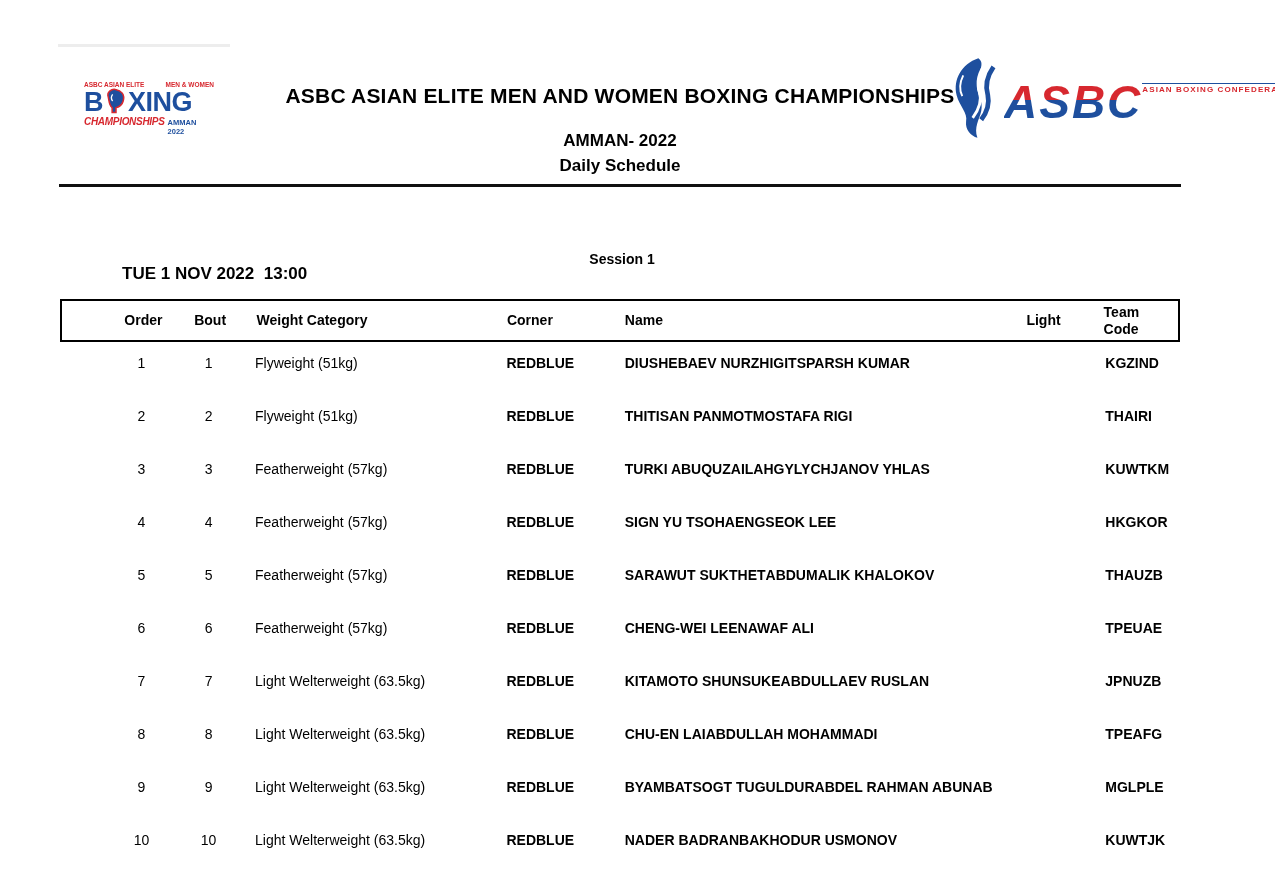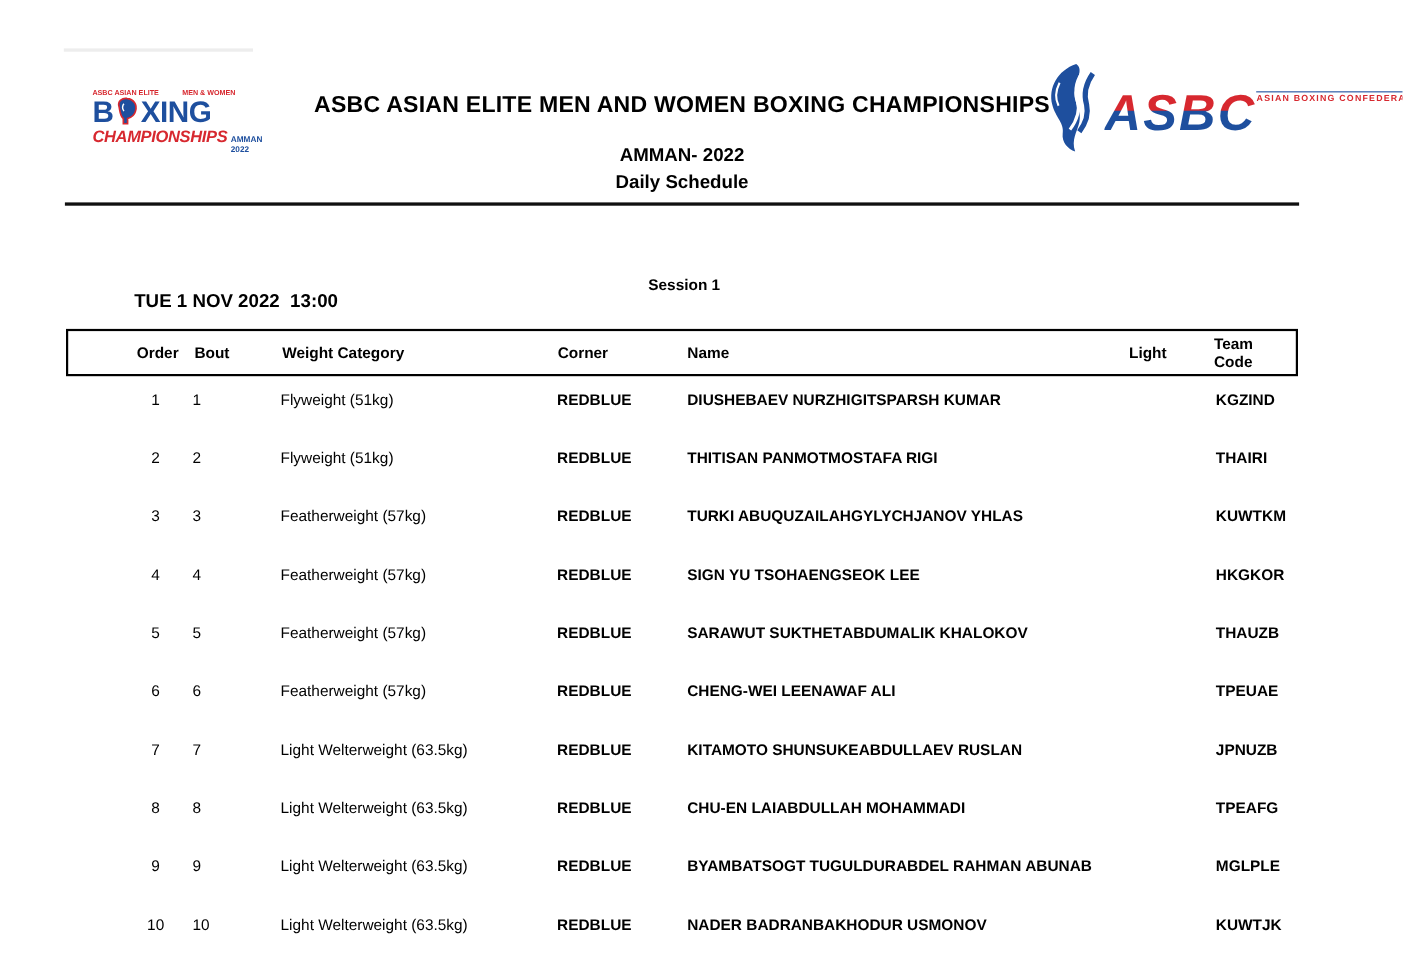--- a/index.html
+++ b/index.html
@@ -32,21 +32,21 @@
     font-size: 6.5px; font-weight: bold; color: var(--red);
     padding-top: 22px; position: relative; line-height: 1;
   }
   .llogo-boxing {
     display: flex; align-items: flex-end;
     color: var(--blue); font-weight: 800; font-size: 27px; line-height: 0.95;
     letter-spacing: -0.5px; margin-top: 1px;
   }
   .llogo-glove { width: 23px; height: 28px; margin: -14px 1px 0 1px; flex: 0 0 auto; }
   .llogo-bottom { display: flex; align-items: baseline; gap: 3px; margin-top: 1px; }
-  .llogo-champ { color: var(--red); font-size: 15px; font-weight: bold; font-style: italic; letter-spacing: -0.3px; }
+  .llogo-champ { color: var(--red); font-size: 10px; font-weight: bold; font-style: italic; letter-spacing: -0.3px; }
   .llogo-year { color: var(--blue); font-size: 7.5px; font-weight: bold; }
 
   
   .right-logo { left: 950px; top: 55px; width: 205px; height: 88px; display: flex; align-items: flex-start; }
   .rlogo-fist { width: 52px; height: 86px; flex: 0 0 auto; }
   .rlogo-text { display: flex; flex-direction: row; margin-left: 2px; margin-top: 26px; }
   .rlogo-asbc {
     font-size: 46px; line-height: 0.92; font-weight: 900; font-style: italic;
     letter-spacing: 2px;
     background: linear-gradient(180deg, var(--red) 0 46%, var(--blue) 46% 100%);
@@ -62,21 +62,21 @@
   .session-title { left: 122px; top: 251px; width: 1000px; text-align: center; font-size: 14px; font-weight: bold; }
   .session-date  { left: 122px; top: 264px; width: 1000px; font-size: 17px; font-weight: bold; white-space: pre; }
 
   
   .thead {
     left: 60px; top: 299px; width: 1120px; height: 43px;
     border: 2px solid #000; display: flex; align-items: center;
     font-size: 14px; font-weight: bold; line-height: 1.15;
   }
   .col-order  { width: 70px;  text-align: center; margin-left: 48px; }
-  .col-bout   { width: 70px;  }
+  .col-bout   { width: 70px;  text-align: center; }
   .col-weight { width: 262px; padding-left: 13px; }
   .col-corner { width: 123px; padding-left: 13px; }
   .col-name   { width: 400px; padding-left: 13px; }
   .col-seed   { width: 90px;  text-align: right; padding-right: 20px; }
   .col-team   { width: 101px; padding-left: 23px; }
 
   .tbody { left: 60px; top: 342px; width: 1120px; }
   .bout-row { display: flex; height: 53px; padding-top: 11px; font-size: 14px; }
   .bout-row .line { line-height: 21px; height: 21px; white-space: nowrap; }
   .cell-stack { display: flex; flex-direction: row; font-weight: bold; }

